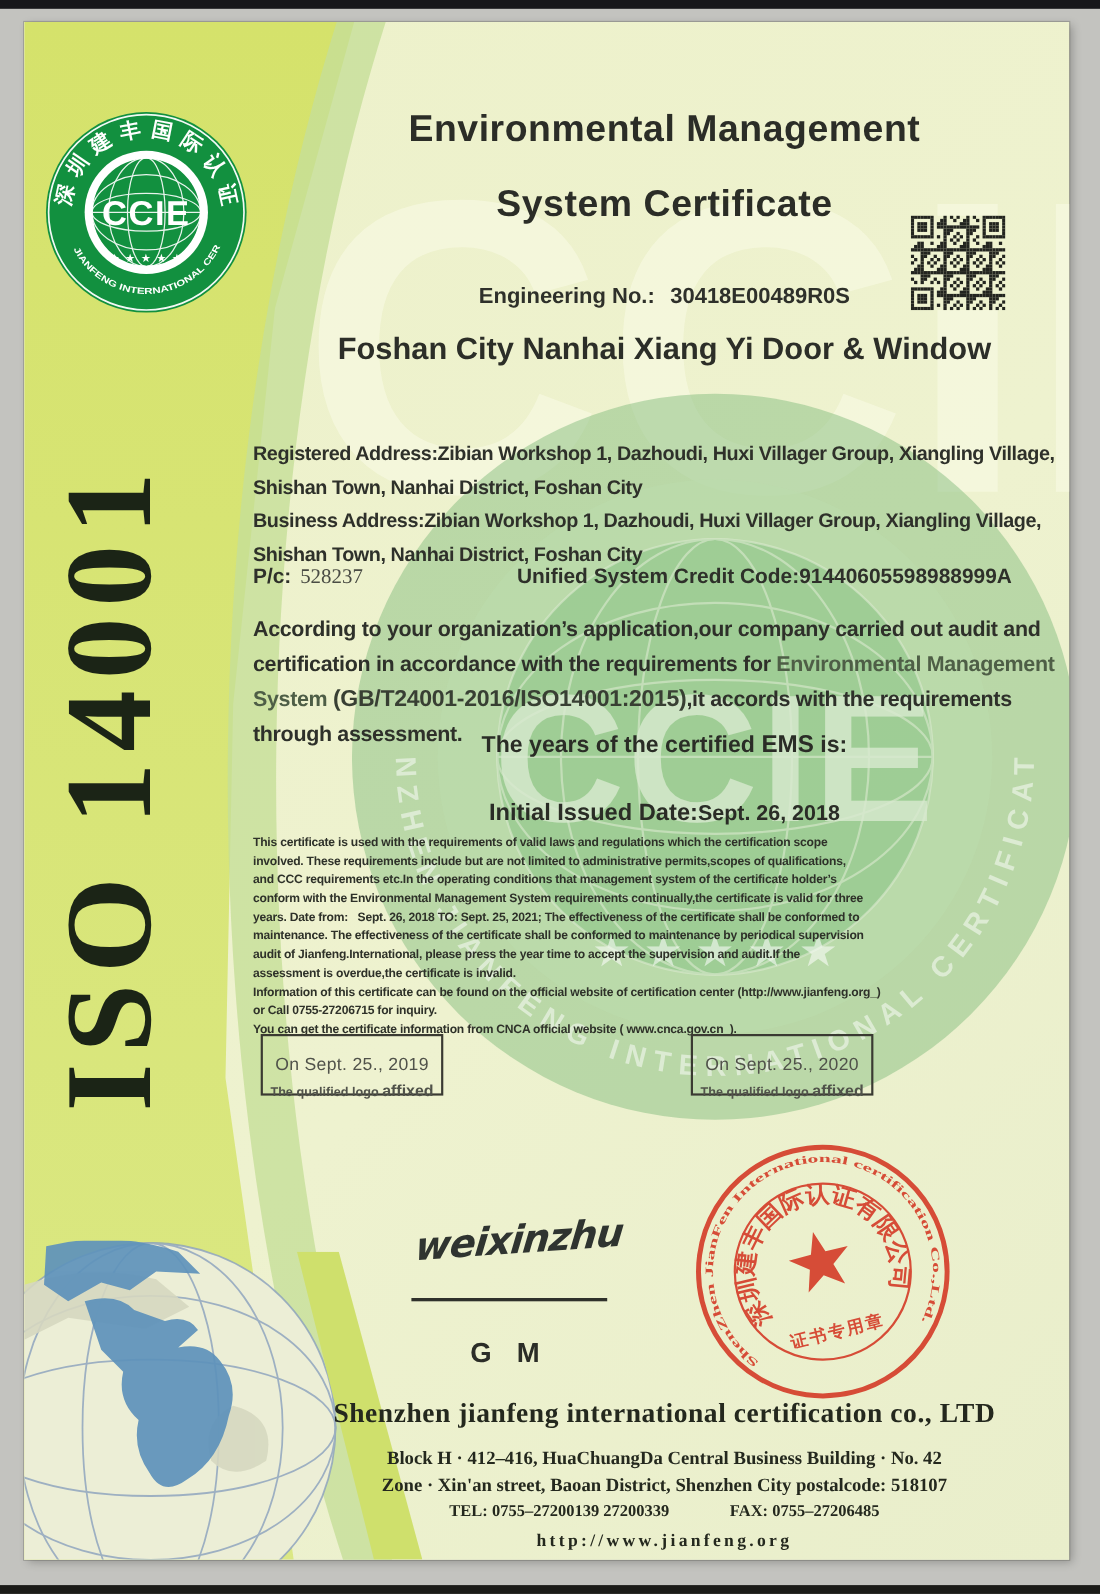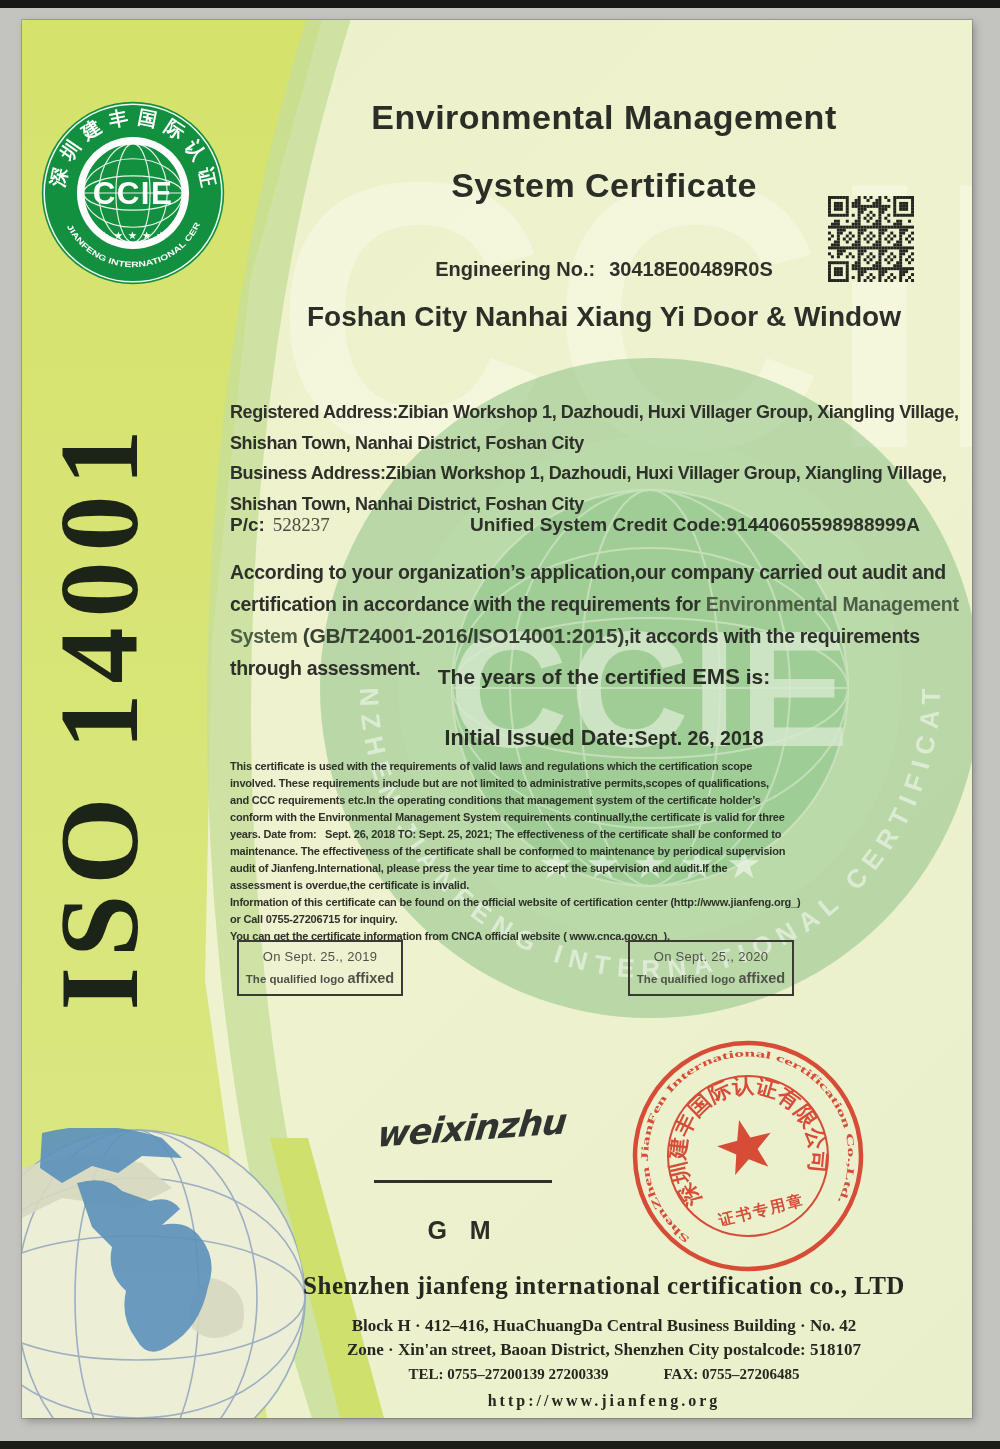--- a/index.html
+++ b/index.html
@@ -63,21 +63,21 @@
   .issued{font-size:21.5px;font-weight:bold;color:#2a2c26;}
   .issued .val{font-size:19.5px;font-weight:600;}
   .fine{
     font-size:11px;font-weight:bold;letter-spacing:-.2px;line-height:17px;
     color:#2e3129;white-space:pre;text-align:left;
   }
   .sticker{
     position:absolute;height:56px;border:2px solid #3a3a32;box-sizing:border-box;
     text-align:center;color:#50524a;z-index:5;background:rgba(255,255,255,.03);
   }
-  .sticker .d{font-size:13px;margin-top:7px;letter-spacing:.3px;}
+  .sticker .d{font-size:16px;margin-top:18px;letter-spacing:.3px;}
   .sticker .c{font-size:11.5px;font-weight:bold;margin-top:6px;}
   .sticker .c .aff{font-size:14.5px;}
   .sig-name{
     position:absolute;left:345px;top:1088px;width:210px;z-index:5;text-align:center;
     font-family:"DejaVu Sans",sans-serif;font-style:italic;font-weight:bold;font-size:35px;
     color:#2f3430;transform:rotate(-4deg) skewX(-10deg);letter-spacing:-1px;
   }
   .sig-line{position:absolute;left:352px;top:1160px;width:178px;border-top:3px solid #2f312b;z-index:5;}
   .sig-title{position:absolute;left:352px;top:1196px;width:178px;text-align:center;z-index:5;
     font-size:25px;font-weight:bold;letter-spacing:8px;color:#2b2d27;}

